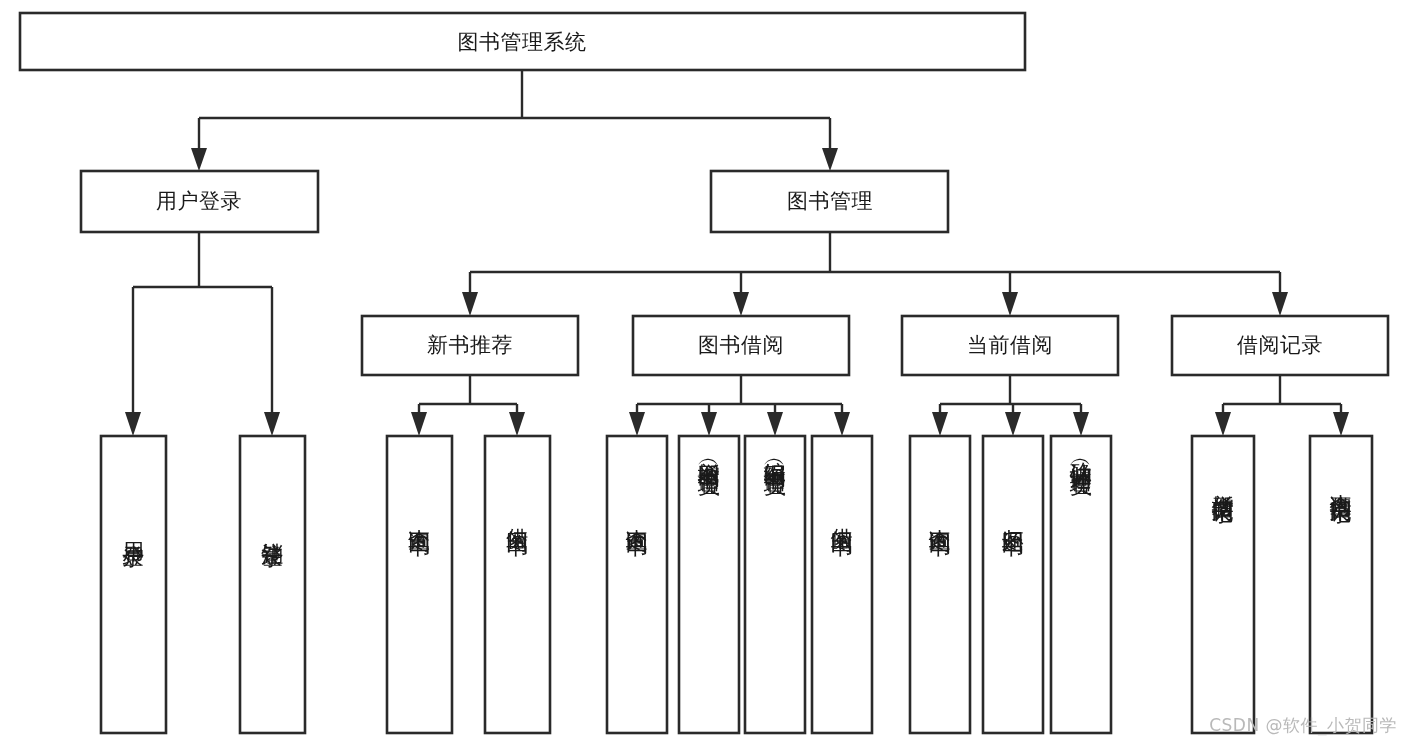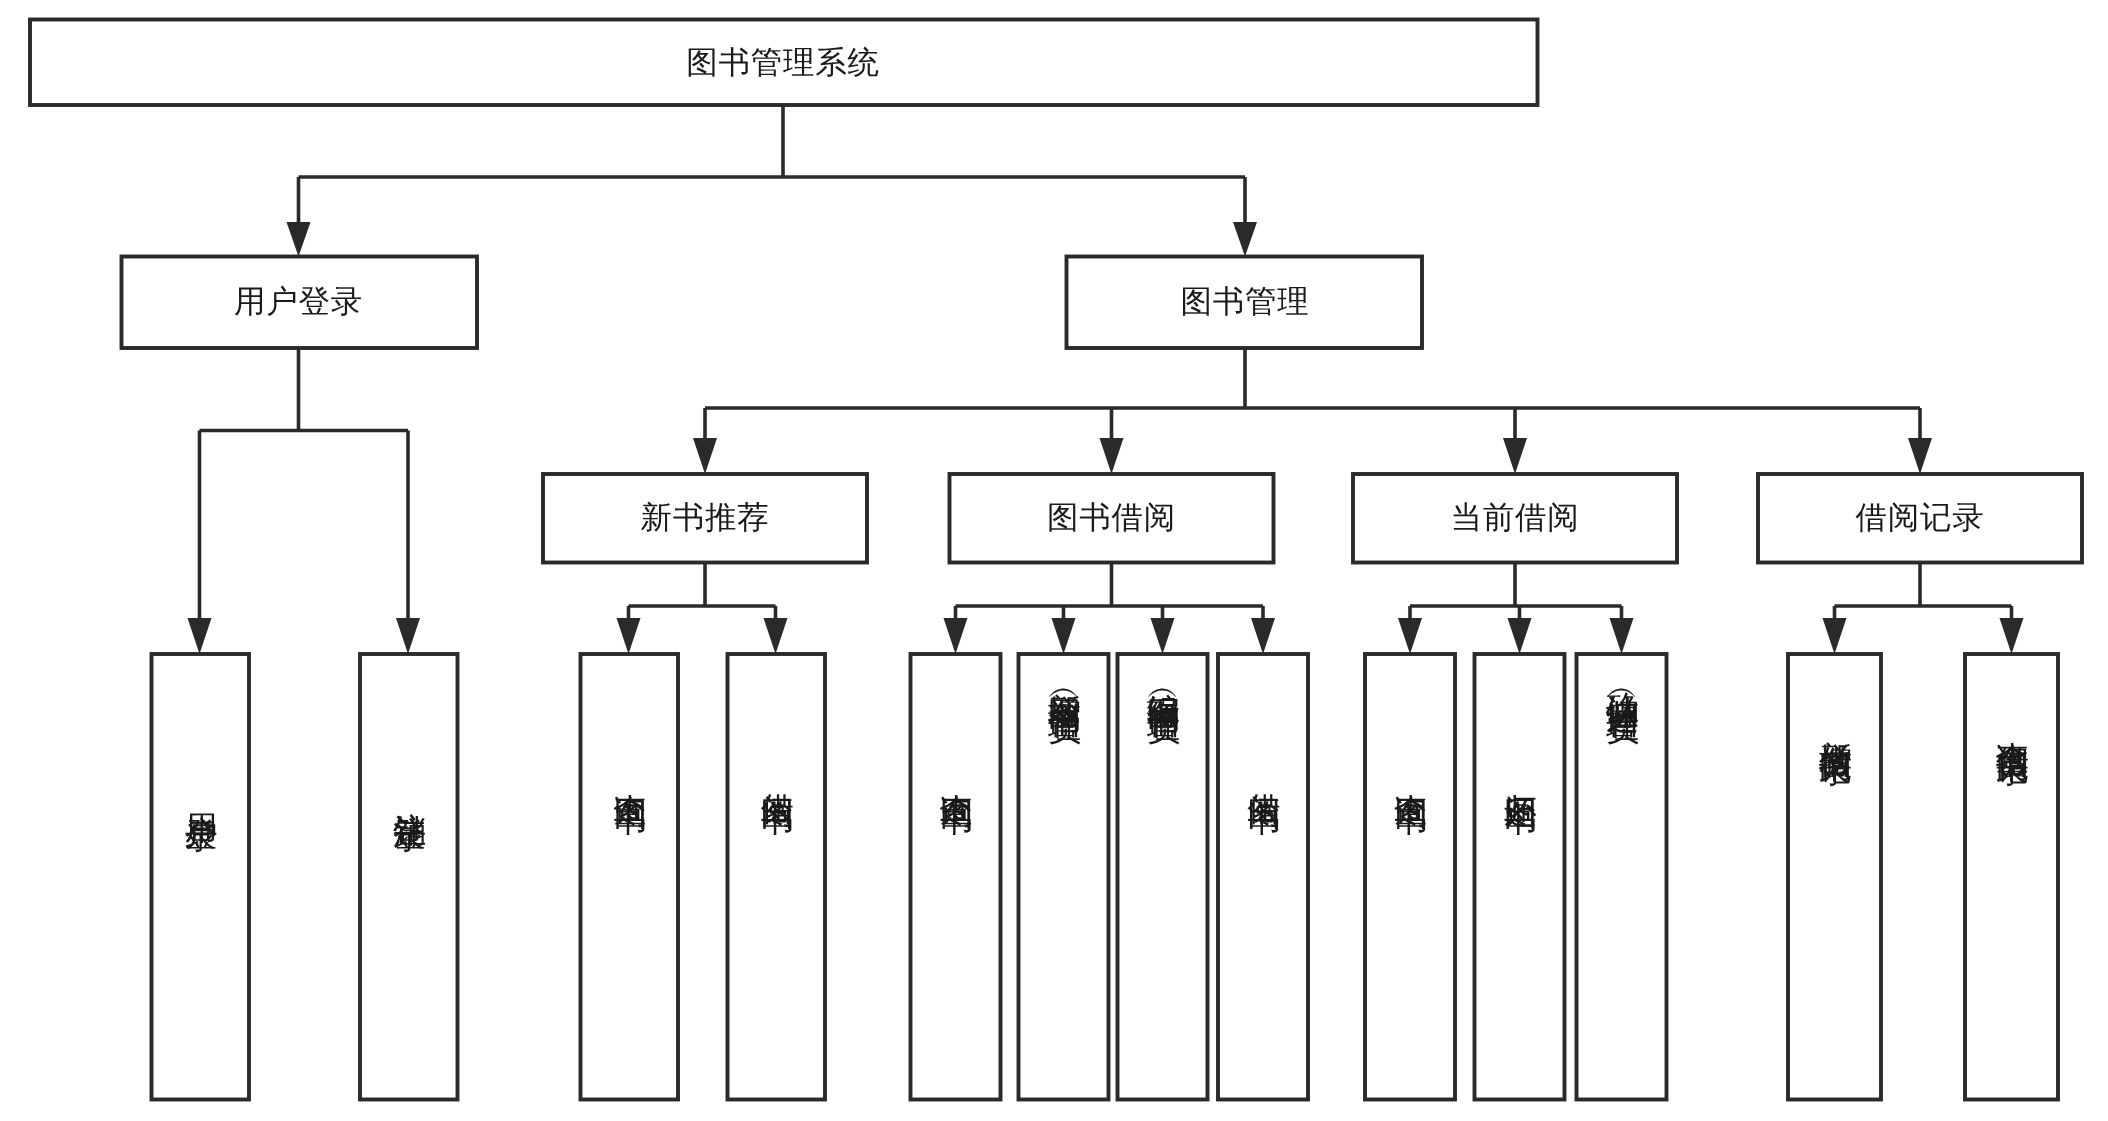--- a/index.html
+++ b/index.html
@@ -230,14 +230,15 @@
   </div>
 
   <div class="vlabel-wrap" style="left:1192px; top:436px; width:62px; height:297px;">
     <span class="vlabel-text" style="margin-top:40px;">新增借阅记录</span>
   </div>
 
   <div class="vlabel-wrap" style="left:1310px; top:436px; width:62px; height:297px;">
     <span class="vlabel-text" style="margin-top:40px;">查询借阅记录</span>
   </div>
 
+  <div class="watermark">CSDN @软件_小贺同学</div>
 
 </div>
 
 </body></html>

